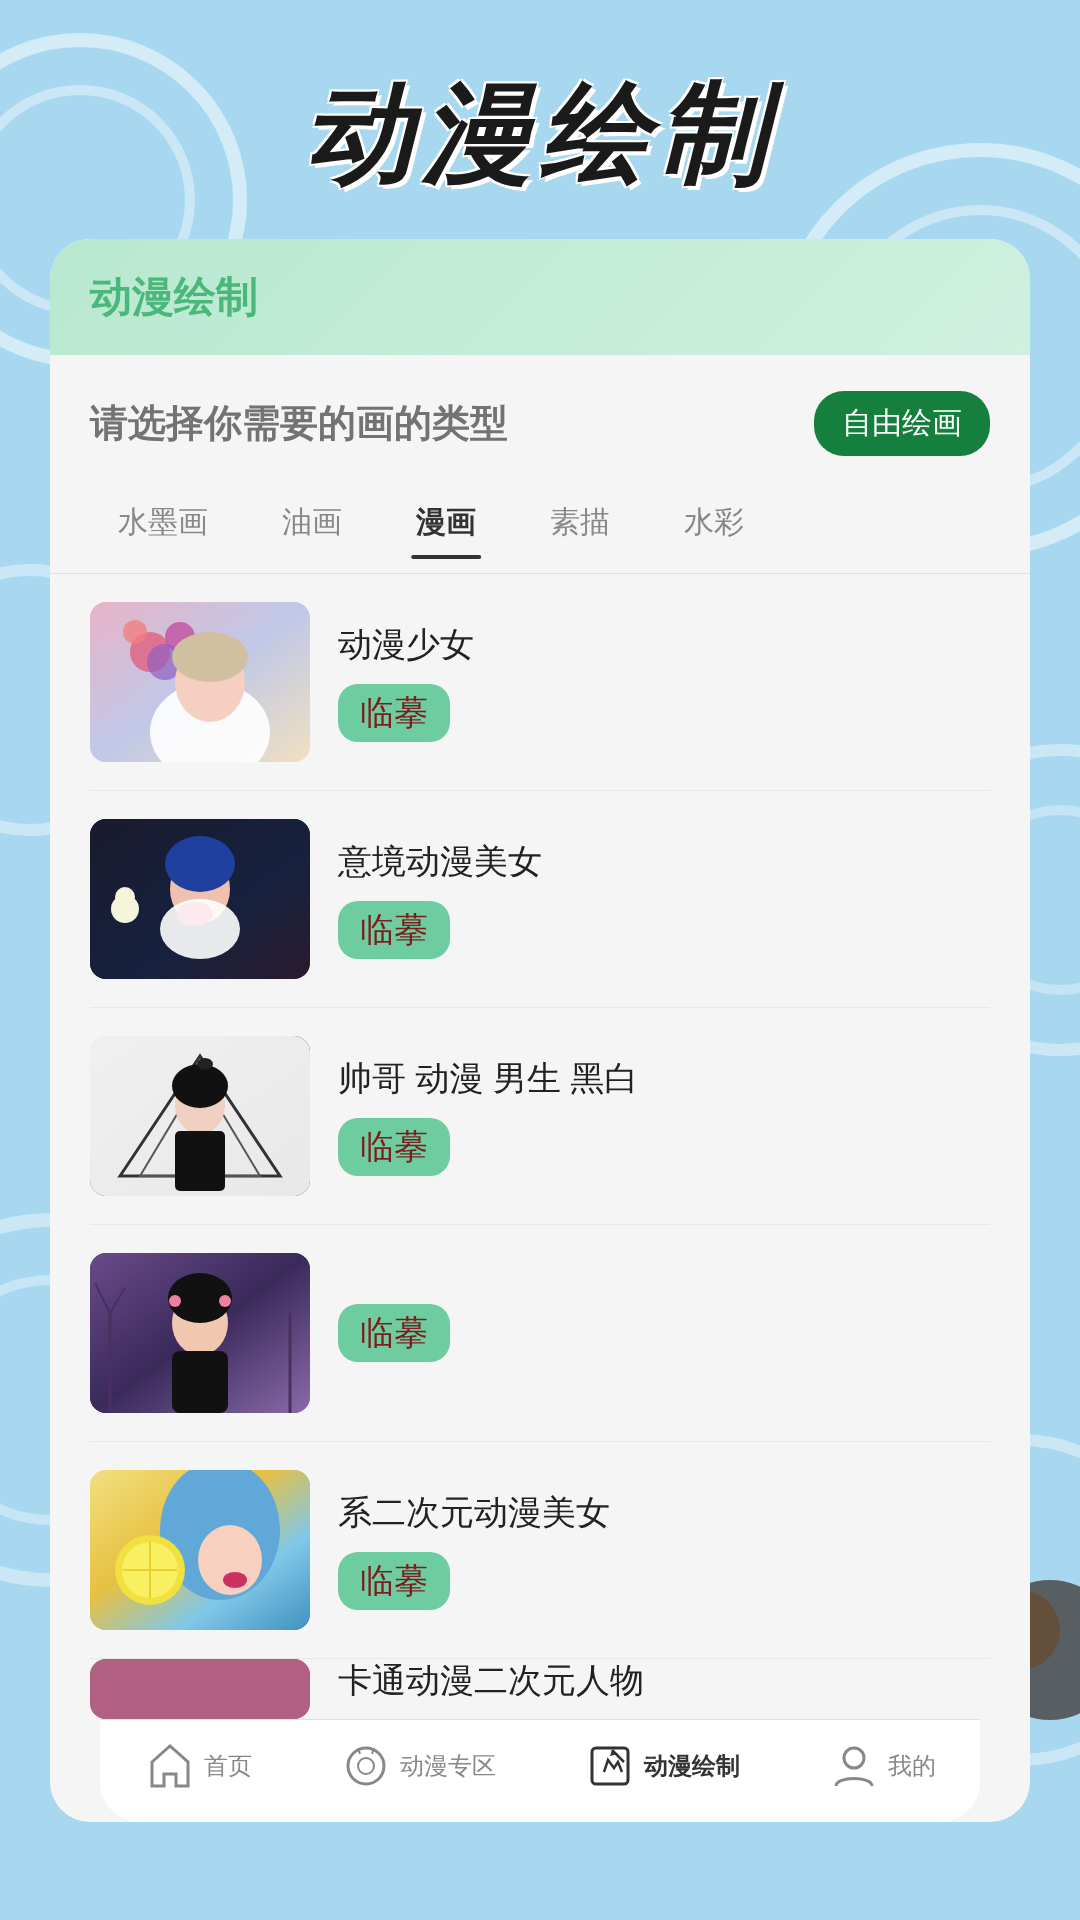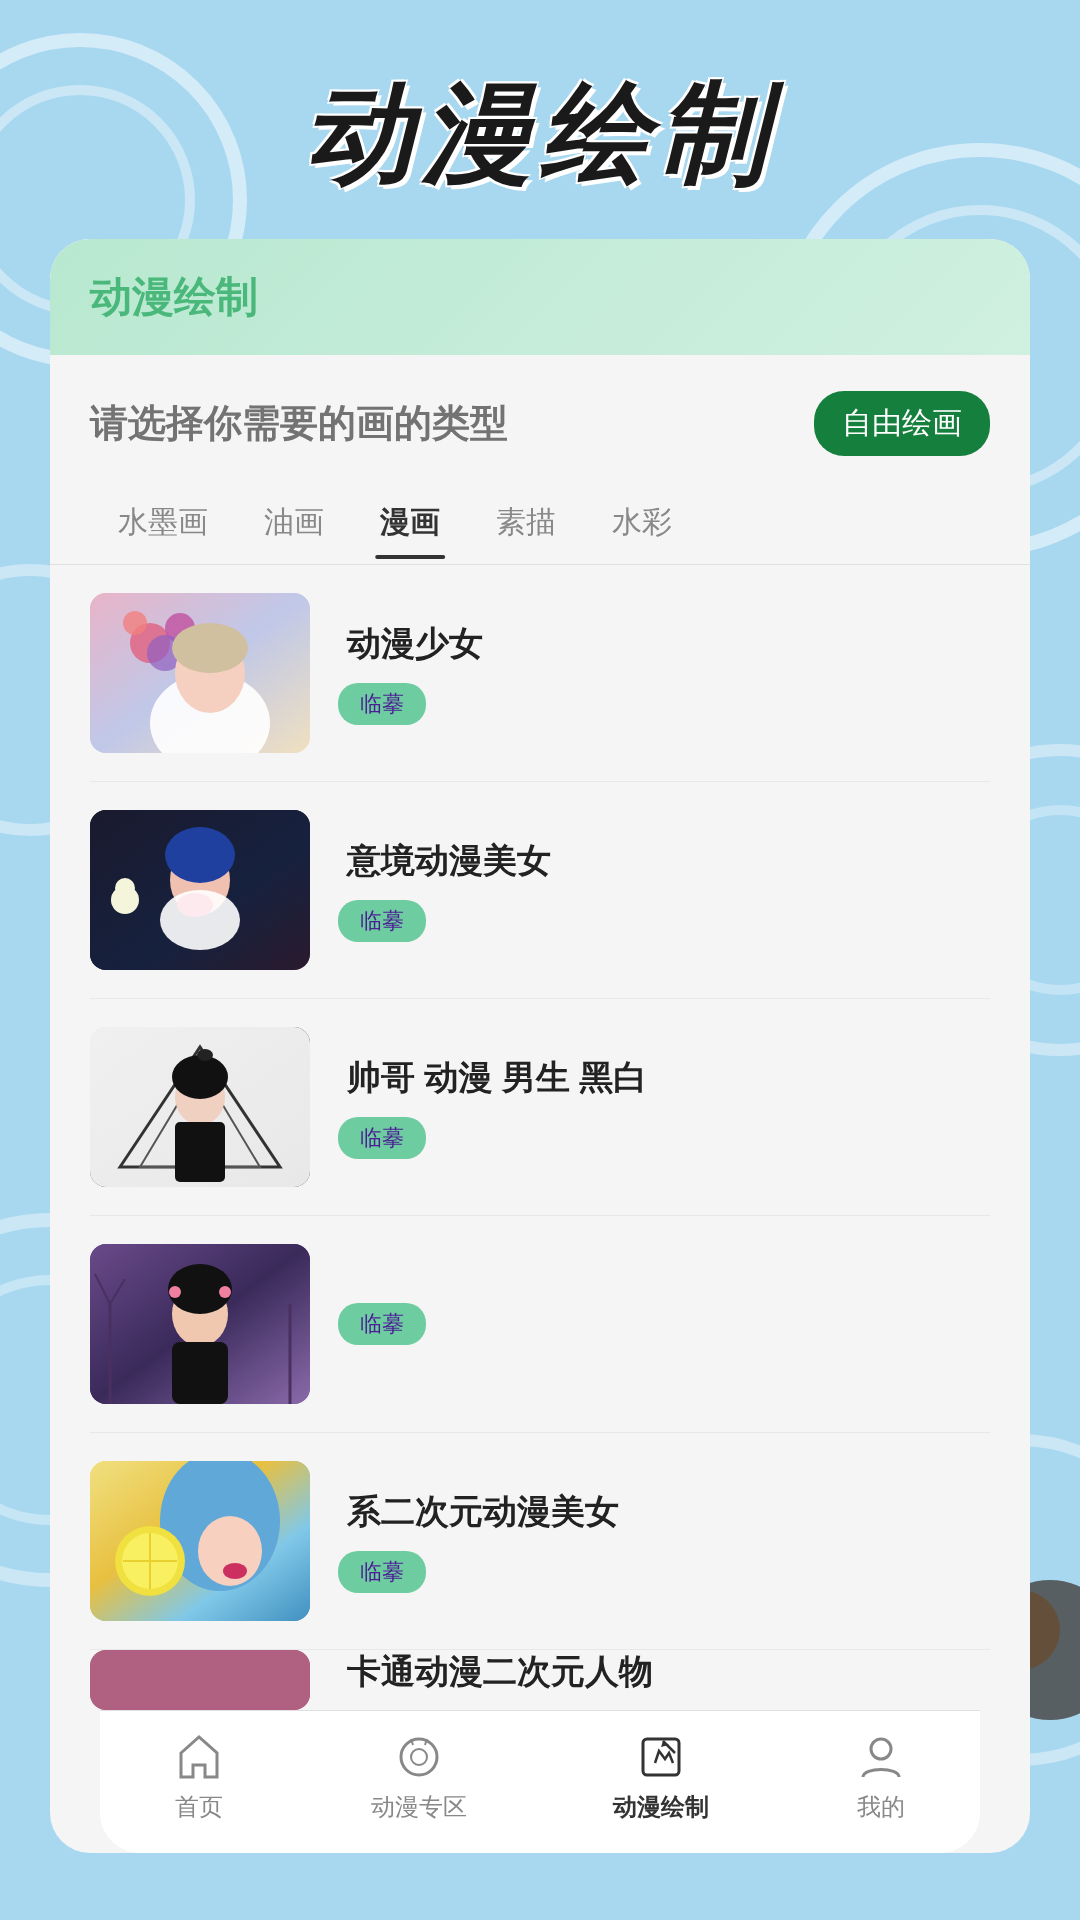--- a/index.html
+++ b/index.html
@@ -79,23 +79,23 @@
       border: none;
       border-radius: 30px;
       padding: 12px 28px;
       font-size: 30px;
       cursor: pointer;
     }
 
     
     .tabs-row {
       display: flex;
-      padding: 10px 40px 5px;
+      padding: 10px 40px 14px;
       border-bottom: 1px solid #e0e0e0;
-      gap: 0;
+      gap: 18px;
     }
     .tab-item {
       padding: 16px 28px;
       font-size: 30px;
       color: #888;
       cursor: pointer;
       position: relative;
       white-space: nowrap;
     }
     .tab-item.active {
@@ -134,32 +134,31 @@
       border-radius: 16px;
       overflow: hidden;
       flex-shrink: 0;
       background: #ccc;
     }
     .list-item-info {
       flex: 1;
     }
     .list-item-title {
       font-size: 34px;
-      font-weight: 700;
+      font-weight: 400;
       color: #222;
       margin-bottom: 16px;
-      margin-left: 9px;
     }
     .list-item-tag {
       display: inline-block;
       background: #6dcca0;
-      color: #4c1d95;
+      color: #7f1d1d;
       border-radius: 20px;
       padding: 6px 22px;
-      font-size: 22px;
+      font-size: 34px;
     }
 
     
     .thumb-1 { background: linear-gradient(135deg, #e8b4c8 0%, #c8d4f0 50%, #f0e8d0 100%); }
     .thumb-2 { background: linear-gradient(135deg, #1a1a2e 0%, #16213e 50%, #e8a0b0 100%); }
     .thumb-3 { background: linear-gradient(135deg, #f0f0f0 0%, #1a1a1a 50%, #2a2a2a 100%); }
     .thumb-4 { background: linear-gradient(135deg, #6a4a8a 0%, #3a2a5a 50%, #8a6aaa 100%); }
     .thumb-5 { background: linear-gradient(135deg, #f0d060 0%, #d0b040 30%, #80c0e0 70%, #4090c0 100%); }
     .thumb-6 { background: linear-gradient(135deg, #c0a060 0%, #8060a0 50%, #e06080 100%); }
 
@@ -171,21 +170,21 @@
       border-top: 1px solid #e0e0e0;
       display: flex;
       justify-content: space-around;
       align-items: center;
       padding: 20px 0 30px;
       margin: 0 50px;
       border-radius: 0 0 40px 40px;
     }
     .nav-item {
       display: flex;
-      flex-direction: column;
+      flex-direction: row;
       align-items: center;
       gap: 8px;
       cursor: pointer;
     }
     .nav-icon {
       width: 52px;
       height: 52px;
     }
     .nav-label {
       font-size: 24px;

